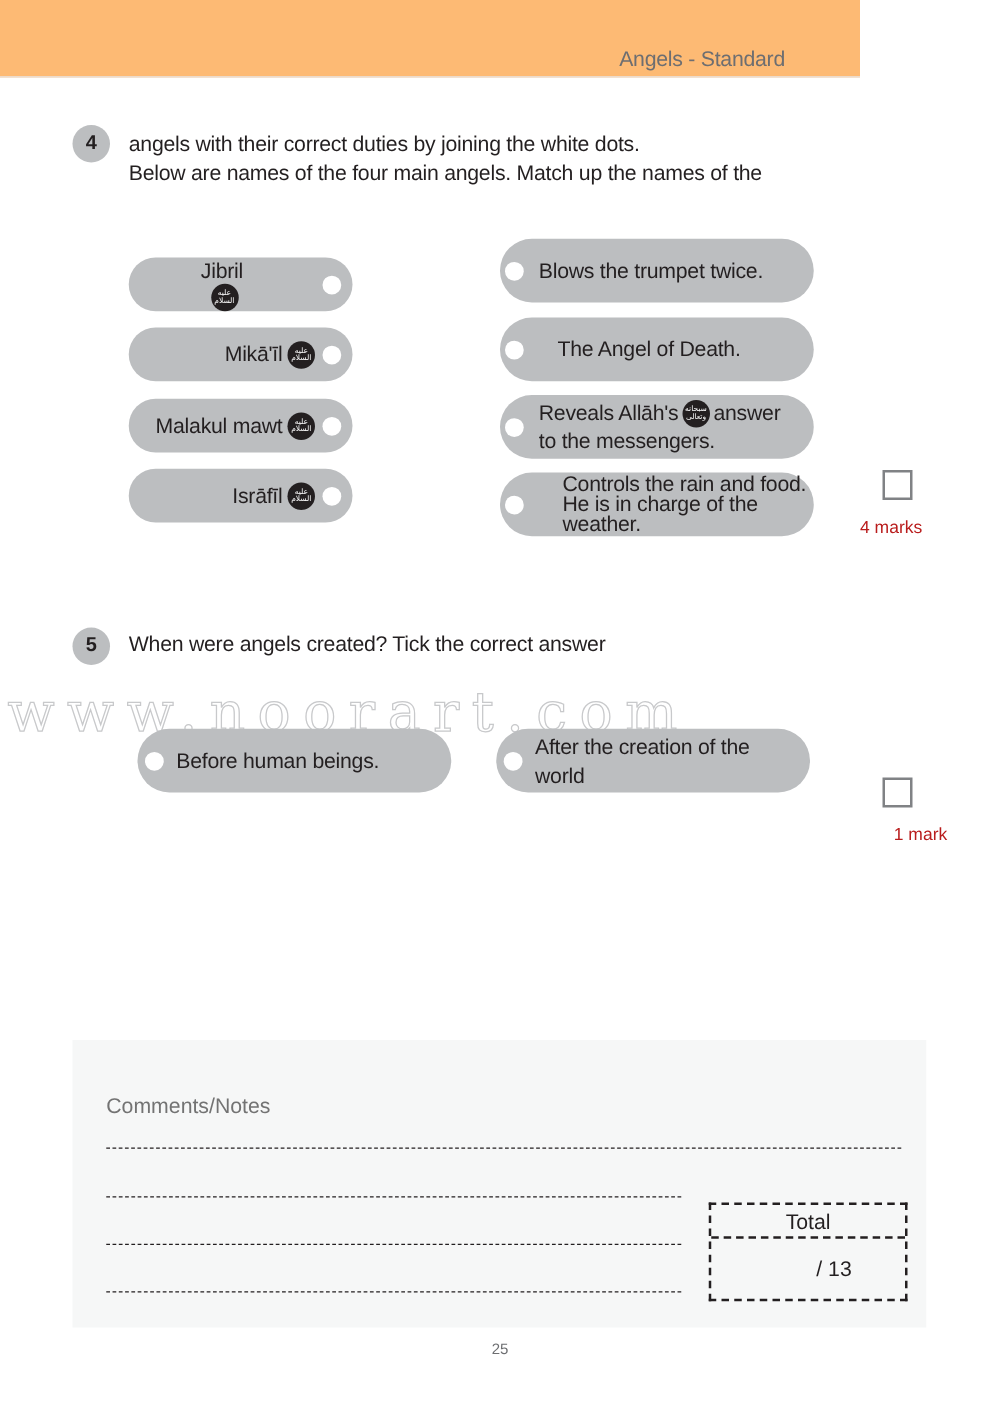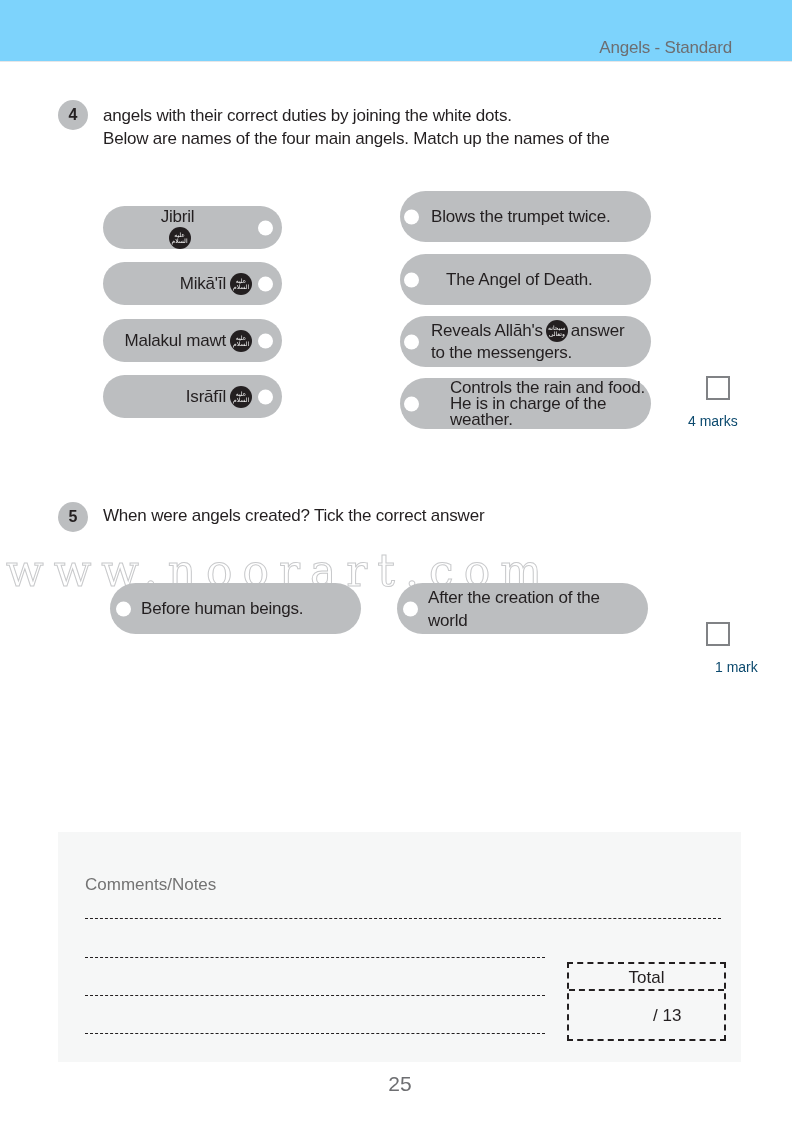--- a/index.html
+++ b/index.html
@@ -1,54 +1,54 @@
 <!DOCTYPE html>
 <html><head>
 <meta charset="utf-8">
 <style>
   * { box-sizing: border-box; margin: 0; padding: 0; }
   html, body { width: 800px; height: 1136px; background: #ffffff; overflow: hidden; }
   body { position: relative; font-family: "Liberation Sans", "DejaVu Sans", sans-serif; color: #231f20; }
 
-  .header-band { position: absolute; left: 0; top: 0; width: 792px; height: 62px; background: #7dd3fc; border-bottom: 1px solid #e6e6e8; }
+  .header-band { position: absolute; left: 0; top: 0; width: 688px; height: 62px; background: #fdba74; border-bottom: 1px solid #e6e6e8; }
   .header-title { position: absolute; right: 60px; top: 38px; font-size: 17px; color: #6d6e71; letter-spacing: -0.2px; }
 
   .q-num { position: absolute; width: 30px; height: 30px; border-radius: 50%; background: #bcbec0; color: #231f20; font-weight: bold; font-size: 16px; display: flex; align-items: center; justify-content: center; }
   .q-text { position: absolute; font-size: 17px; line-height: 23px; color: #231f20; letter-spacing: -0.2px; }
 
   .pill { position: absolute; background: #bcbec0; border-radius: 22px; display: flex; align-items: center; font-size: 17px; color: #231f20; letter-spacing: -0.2px; }
   .dot { position: absolute; width: 15px; height: 15px; border-radius: 50%; background: #ffffff; top: 50%; transform: translateY(-50%); }
   .seal { display: inline-flex; width: 22px; height: 22px; border-radius: 50%; background: #231f20; color: #ffffff; font-size: 6px; line-height: 6px; align-items: center; justify-content: center; text-align: center; vertical-align: middle; margin-left: 4px; font-family: "DejaVu Sans", sans-serif; }
 
   .name-pill { left: 103px; width: 179px; height: 43px; justify-content: flex-end; padding-right: 30px; }
   .name-pill .dot { right: 9px; }
 
   .duty-pill { left: 400px; width: 251px; height: 51px; padding-left: 31px; border-radius: 26px; }
   .duty-pill .dot { left: 4px; }
   .duty-pill .label { line-height: 21px; }
   .duty-pill.dense .label { line-height: 16px; font-size: 17px; margin-left: 24px; }
 
   .mark-box { position: absolute; width: 24px; height: 24px; border: 2px solid #808285; background: #fff; }
-  .mark-label { position: absolute; font-size: 14px; color: #0c4a6e; }
+  .mark-label { position: absolute; font-size: 14px; color: #b91c1c; }
 
   .watermark { position: absolute; left: 6px; top: 545px; font-family: "DejaVu Serif", serif; font-size: 44px; color: #ffffff; letter-spacing: 10px; white-space: nowrap; -webkit-text-stroke: 1px #c8c9cb; }
 
   .ans-pill { position: absolute; top: 583px; height: 51px; background: #bcbec0; border-radius: 26px; display: flex; align-items: center; padding-left: 31px; font-size: 17px; color: #231f20; letter-spacing: -0.2px; }
   .ans-pill .dot { left: 6px; }
   .ans-pill .label { line-height: 23px; }
 
   .notes-panel { position: absolute; left: 58px; top: 832px; width: 683px; height: 230px; background: #f6f7f7; }
   .notes-title { position: absolute; left: 27px; top: 43px; font-size: 17px; color: #737373; }
   .dash-line { position: absolute; height: 0; border-top: 1.5px dashed #231f20; }
 
   .total-box { position: absolute; left: 509px; top: 130px; width: 159px; height: 79px; border: 2px dashed #231f20; }
   .total-head { position: absolute; left: 0; top: 0; width: 100%; height: 27px; border-bottom: 2px dashed #231f20; text-align: center; font-size: 17px; line-height: 27px; }
   .total-value { position: absolute; left: 84px; top: 42px; font-size: 17px; }
 
-  .page-number { position: absolute; left: 0; width: 800px; top: 1072px; text-align: center; font-size: 21px; color: #6d6e71; }
+  .page-number { position: absolute; left: 0; width: 800px; top: 1072px; text-align: center; font-size: 12px; color: #6d6e71; }
 </style>
 </head>
 <body>
 
 <div class="header-band">
   <div class="header-title">Angels - Standard</div>
 </div>
 
 <div class="q-num" style="left:58px; top:100px;">4</div>
 <div class="q-text" style="left:103px; top:104px;">

